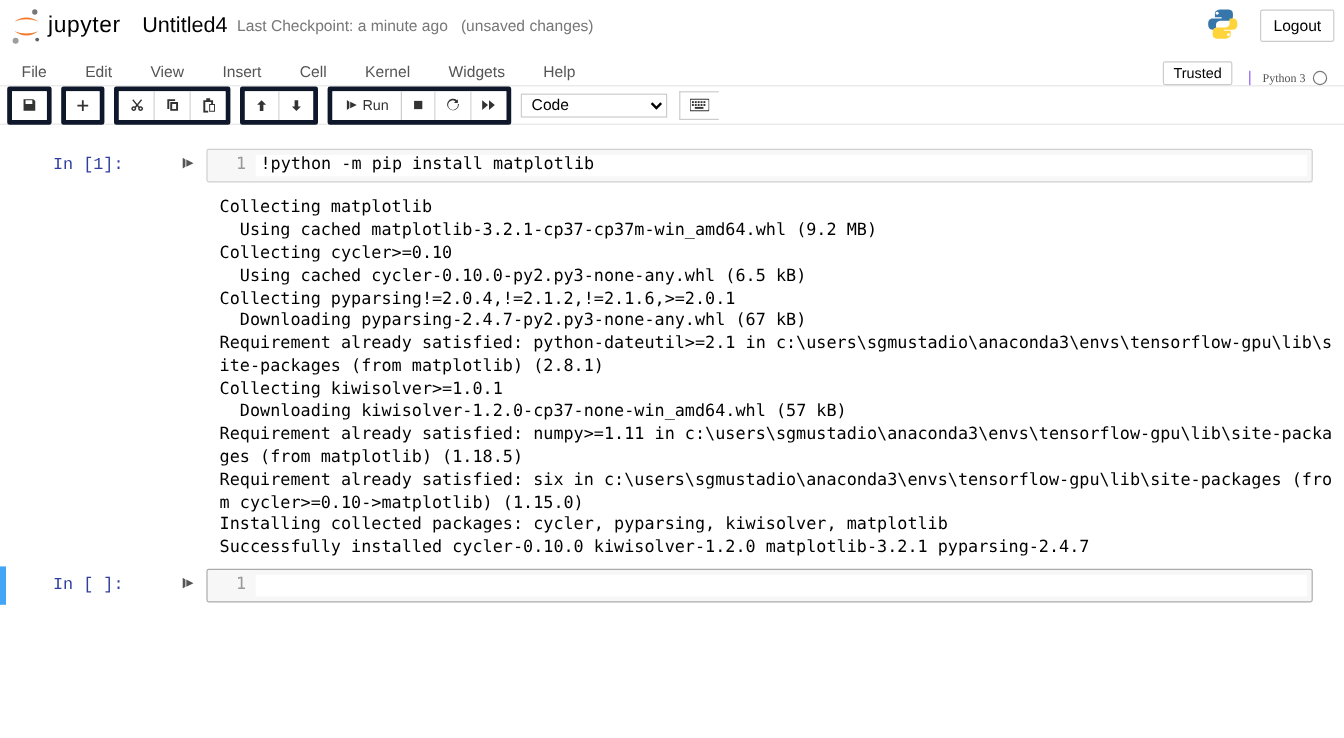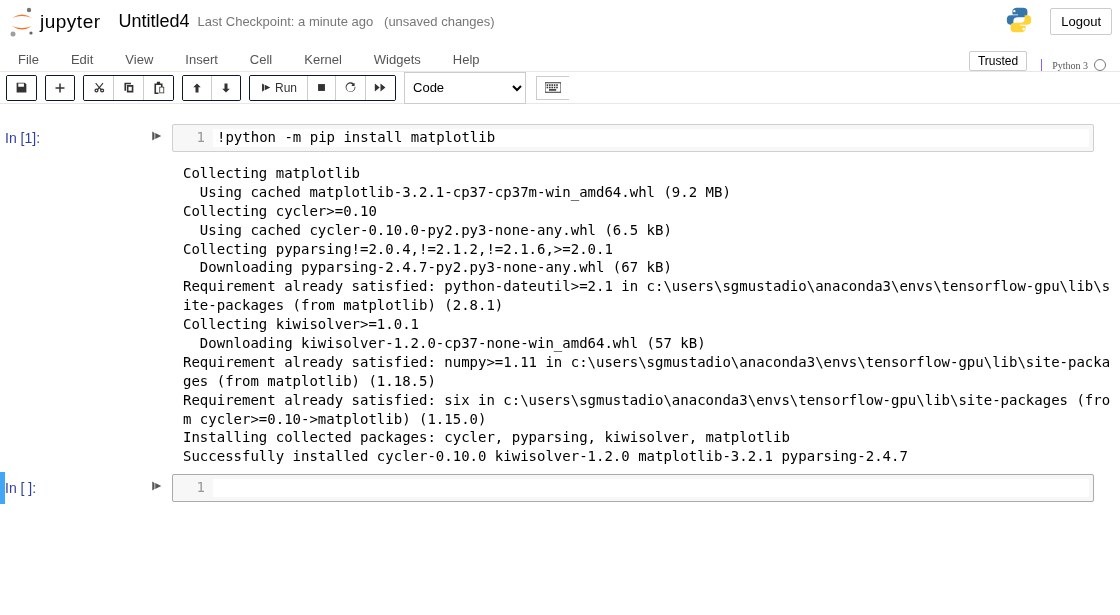--- a/index.html
+++ b/index.html
@@ -88,21 +88,21 @@
   #toolbar {
     border-bottom: 1px solid #e7e7e7;
     display: flex;
     align-items: center;
     padding: 3px 6px;
     height: 32px;
     gap: 4px;
   }
   .btn-group {
     display: flex;
-    border: 1px solid #0f172a;
+    border: 4px solid #0f172a;
     border-radius: 2px;
     margin-right: 4px;
     overflow: hidden;
   }
   .tool-btn {
     background: #fff;
     border: none;
     border-right: 1px solid #ccc;
     padding: 4px 8px;
     cursor: pointer;
@@ -112,21 +112,21 @@
     min-width: 28px;
     height: 24px;
     font-size: 12px;
     color: #333;
   }
   .tool-btn:last-child { border-right: none; }
   .tool-btn svg { display: block; }
   select.cell-type {
     border: 1px solid #ccc;
     background: #fff;
-    height: 32px;
+    height: 20px;
     font-size: 13px;
     padding: 0 4px;
     width: 122px;
   }
   .keyboard-btn {
     border: 1px solid #ccc;
     background: #fff;
     height: 24px;
     padding: 2px 8px;
     margin-left: 6px;
@@ -146,24 +146,24 @@
   .cell.selected {
     border-left-color: #42A5F5;
     background: #fff;
   }
   .cell.selected .input-area-wrap {
     border-color: #ababab;
   }
   .prompt-col {
     width: 145px;
     flex-shrink: 0;
-    text-align: left;
+    text-align: center;
     padding-right: 8px;
     padding-top: 6px;
-    font-family: Liberation Sans, sans-serif;
+    font-family: Liberation Mono, monospace;
     font-size: 14px;
   }
   .input-prompt { color: #303F9F; }
   .run-icon-col {
     width: 22px;
     flex-shrink: 0;
     padding-top: 6px;
     color: #555;
   }
   .input-area-wrap {

